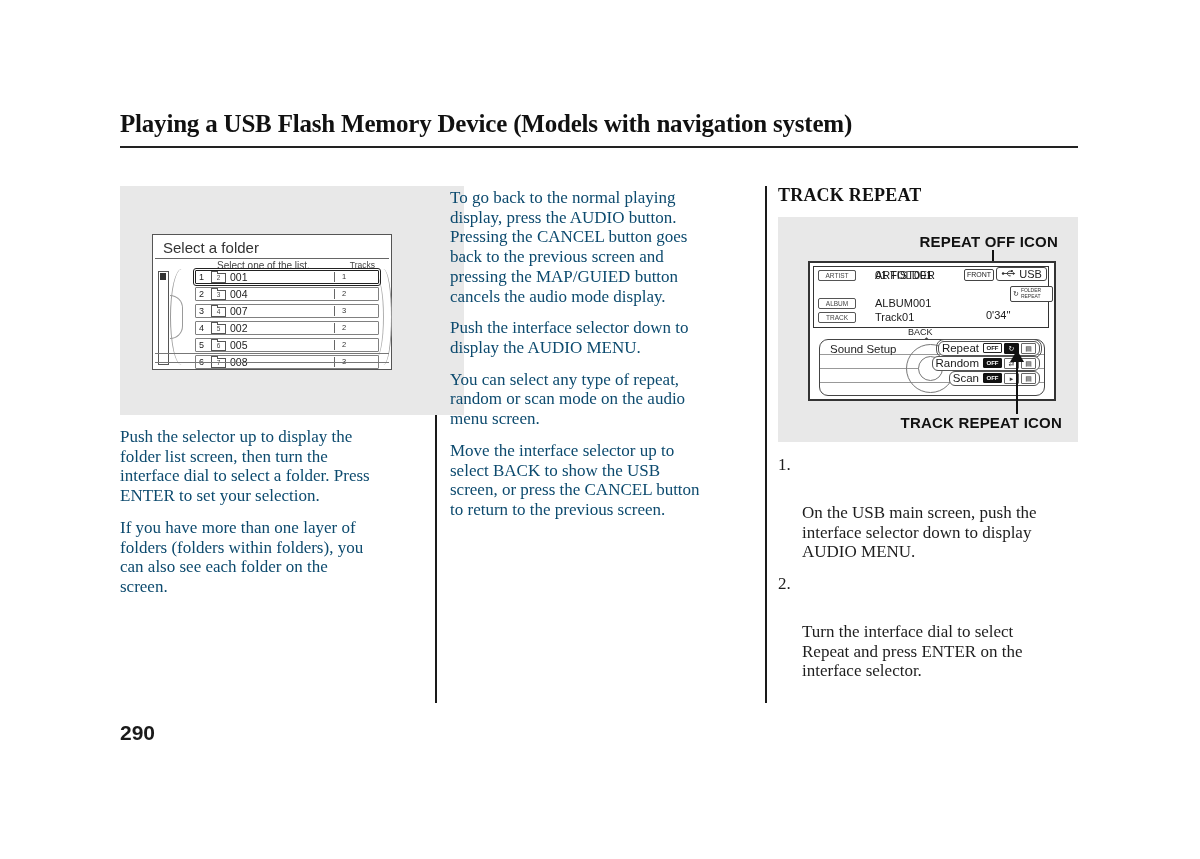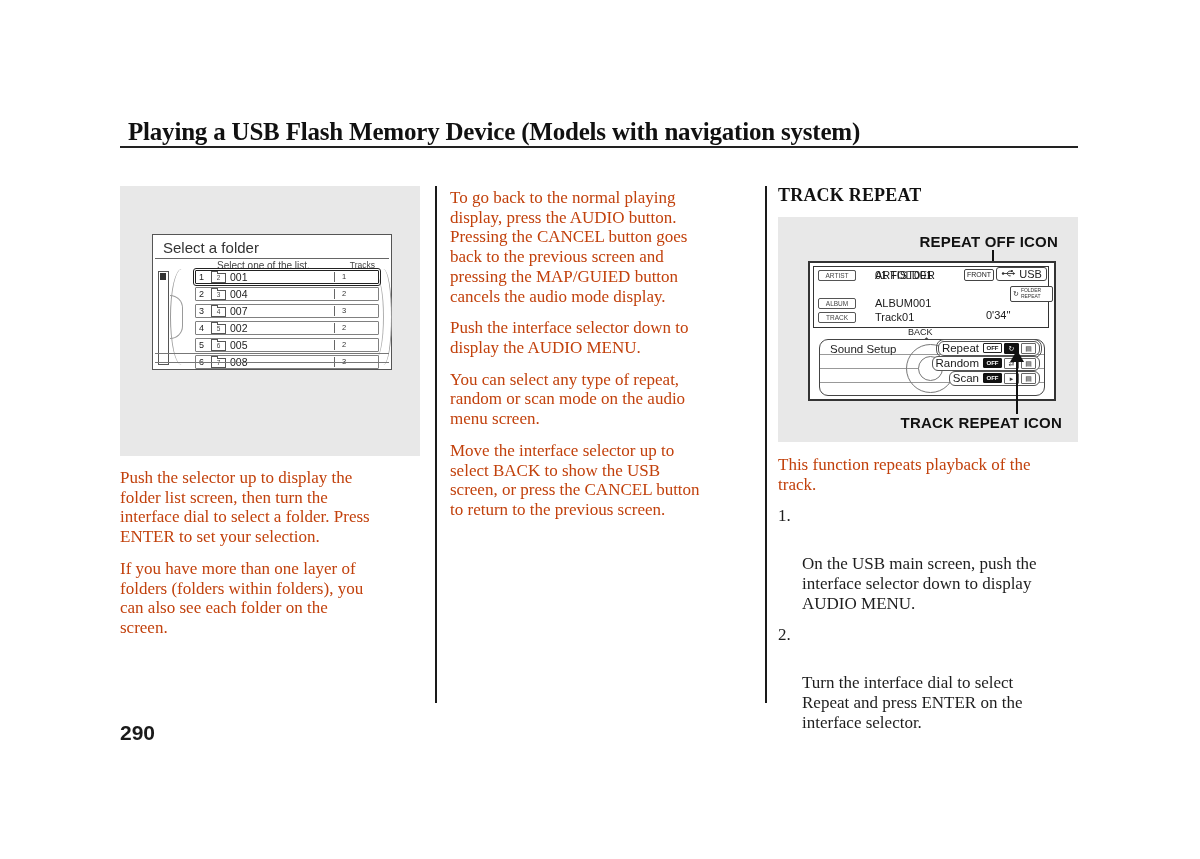--- a/index.html
+++ b/index.html
@@ -1,47 +1,47 @@
 <!DOCTYPE html>
 <html><head>
 <meta charset="utf-8">
 <style>
   html,body{margin:0;padding:0;background:#ffffff;}
   .page{position:relative;width:1200px;height:859px;background:#fff;overflow:hidden;
         color:#1d1d1d;font-family:"Liberation Serif",serif;}
 
   
-  .title{position:absolute;left:120px;top:110px;width:960px;margin:8px;
+  .title{position:absolute;left:120px;top:110px;width:960px;margin:0;
          font:bold 25px/1.1 "Liberation Serif",serif;letter-spacing:-0.2px;color:#111;}
   .title-rule{position:absolute;left:120px;top:146px;width:958px;height:2px;background:#222;}
 
   
   .divider{position:absolute;top:186px;width:2px;height:517px;background:#1a1a1a;}
   .divider.d1{left:435px;} .divider.d2{left:765px;}
 
   
-  .para{margin:0 0 12px 0;font:17px/1.16 "Liberation Serif",serif;color:#c2410c;white-space:pre-line;}
+  .para{margin:0 0 12px 0;font:17px/1.16 "Liberation Serif",serif;color:#0c4a6e;white-space:pre-line;}
   .subhead{margin:0 0 3px 0;font:bold italic 17px/1.16 "Liberation Serif",serif;white-space:pre-line;}
   .step{display:flex;margin:0 0 12px 0;font:17px/1.16 "Liberation Serif",serif;}
   .step-num{width:24px;flex:0 0 24px;}
   .step-text{white-space:pre-line;margin-top:48px;}
 
   .col{position:absolute;top:186px;}
   .col.left{left:120px;width:302px;}
   .col.mid{left:450px;width:302px;padding-top:2px;}
   .col.right{left:778px;width:302px;}
 
   .col.left .para-block{margin-top:12px;}
   .h2{margin:0 0 11px 0;font:bold 18px/1.1 "Liberation Serif",serif;letter-spacing:0.2px;color:#111;}
 
   .page-num{position:absolute;left:120px;top:722px;font:bold 21px/1 "Liberation Sans",sans-serif;color:#1a1a1a;}
 
   
   .dbox{position:relative;background:#e8e8e8;}
-  .dbox.folder{width:300px;height:270px;}
+  .dbox.folder{width:300px;height:229px;padding-left:44px;}
   .dbox.repeat{width:300px;height:225px;}
 
   
   .fscreen{position:absolute;left:32px;top:48px;width:238px;height:134px;background:#fff;
            border:1.5px solid #555;font-family:"Liberation Sans",sans-serif;color:#333;}
   .fs-title{position:absolute;left:10px;top:4px;font-size:15px;}
   .fs-topline{position:absolute;left:2px;right:2px;top:23px;height:1px;background:#666;}
   .fs-header{position:absolute;left:64px;top:25px;font-size:10px;color:#444;}
   .fs-tracks{position:absolute;right:16px;top:25px;font-size:8.5px;color:#444;}
   .fs-scroll{position:absolute;left:5px;top:36px;width:9px;height:92px;border:1px solid #555;background:#fff;}
@@ -288,22 +288,20 @@
           </div>
         </div>
       </div>
 
       <div class="ahead up"></div>
       <div class="aline al2"></div>
       <div class="lbl bottom">TRACK REPEAT ICON</div>
     </div>
 
     <div style="margin-top:13px;">
-      <p class="para">This function repeats playback of the
-track.</p>
       <div class="step">
         <span class="step-num">1.</span>
         <span class="step-text">On the USB main screen, push the
 interface selector down to display
 AUDIO MENU.</span>
       </div>
       <div class="step">
         <span class="step-num">2.</span>
         <span class="step-text">Turn the interface dial to select
 Repeat and press ENTER on the

